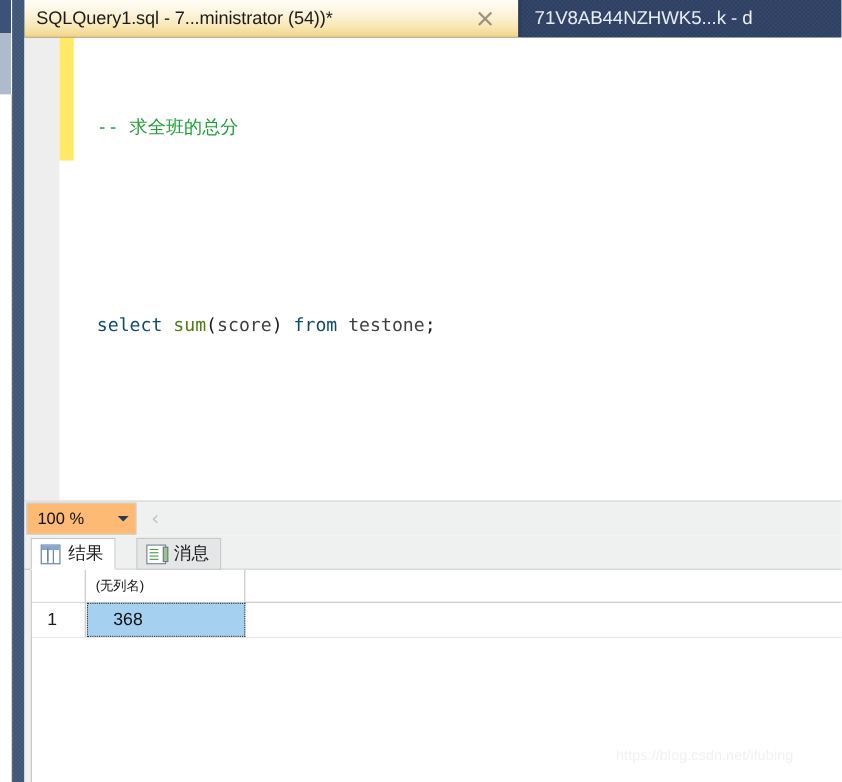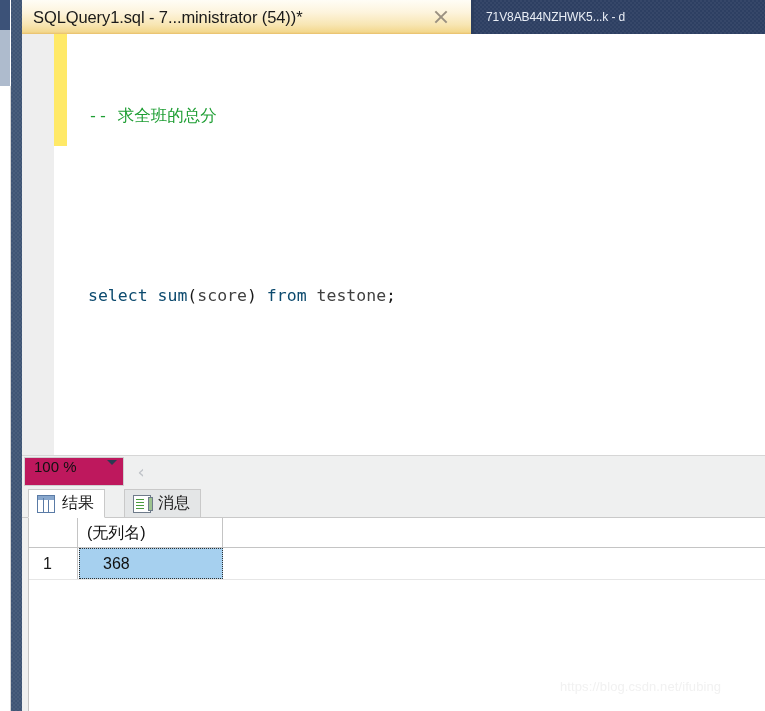--- a/index.html
+++ b/index.html
@@ -109,21 +109,21 @@
     width: 300px;
     background: #2d3f62;
     background-image:
       linear-gradient(45deg, rgba(255,255,255,0.045) 25%, transparent 25%, transparent 75%, rgba(255,255,255,0.045) 75%),
       linear-gradient(45deg, rgba(255,255,255,0.045) 25%, transparent 25%, transparent 75%, rgba(255,255,255,0.045) 75%);
     background-size: 4px 4px;
     background-position: 0 0, 2px 2px;
     padding: 0 0 0 12px;
   }
   .doc-tab.inactive .tab-title {
-    font-size: 12px;
+    font-size: 17px;
     color: #e9eef6;
     letter-spacing: -0.1px;
   }
 
   
   #editor-area {
     position: absolute;
     left: 22px; top: 34px;
     width: 593px; height: 421px;
     background: #ffffff;
@@ -149,42 +149,43 @@
     font-family: "DejaVu Sans Mono", "Liberation Mono", monospace;
     font-size: 16.5px;
     line-height: 30px;
     padding: 7px 0 0 21px;
     box-sizing: border-box;
     white-space: pre;
   }
   .code-line { height: 30px; }
   .tok-comment { color: #1e9e33; }
   .tok-keyword { color: #0c4a6e; }
-  .tok-func    { color: #0c4a6e; }
+  .tok-func    { color: #4d7c0f; }
   .tok-ident   { color: #404040; }
   .tok-plain   { color: #1a1a1a; }
 
   
   #zoom-bar {
     position: absolute;
     left: 22px; top: 455px;
     width: 743px; height: 32px;
     background: #eff0f0;
     border-top: 1px solid #d6d6d6;
     box-sizing: border-box;
     z-index: 10;
   }
   #zoom-combo {
     position: absolute;
     left: 2px; top: 1px;
     width: 100px; height: 29px;
-    background: #be185d;
+    background: #fdba74;
     border: 1px solid #cfcfcf;
     box-sizing: border-box;
     display: flex;
+    align-items: center;
   }
   #zoom-value {
     font-size: 15px;
     color: #111111;
     padding-left: 9px;
     flex: 1;
   }
   #zoom-caret {
     width: 22px;
     text-align: center;
@@ -323,21 +324,21 @@
     border-right: 1px solid #c4c4c4;
     box-sizing: border-box;
   }
   .hdr-col {
     position: absolute;
     left: 50px; top: 0;
     width: 144px; height: 29px;
     background: #ffffff;
     border-right: 1px solid #c4c4c4;
     box-sizing: border-box;
-    font-size: 16px;
+    font-size: 12px;
     color: #101010;
     line-height: 29px;
     padding-left: 8px;
     white-space: nowrap;
   }
   #grid-row {
     position: absolute;
     left: 0; top: 30px;
     width: 737px; height: 32px;
     border-bottom: 1px solid #e6e6e6;

